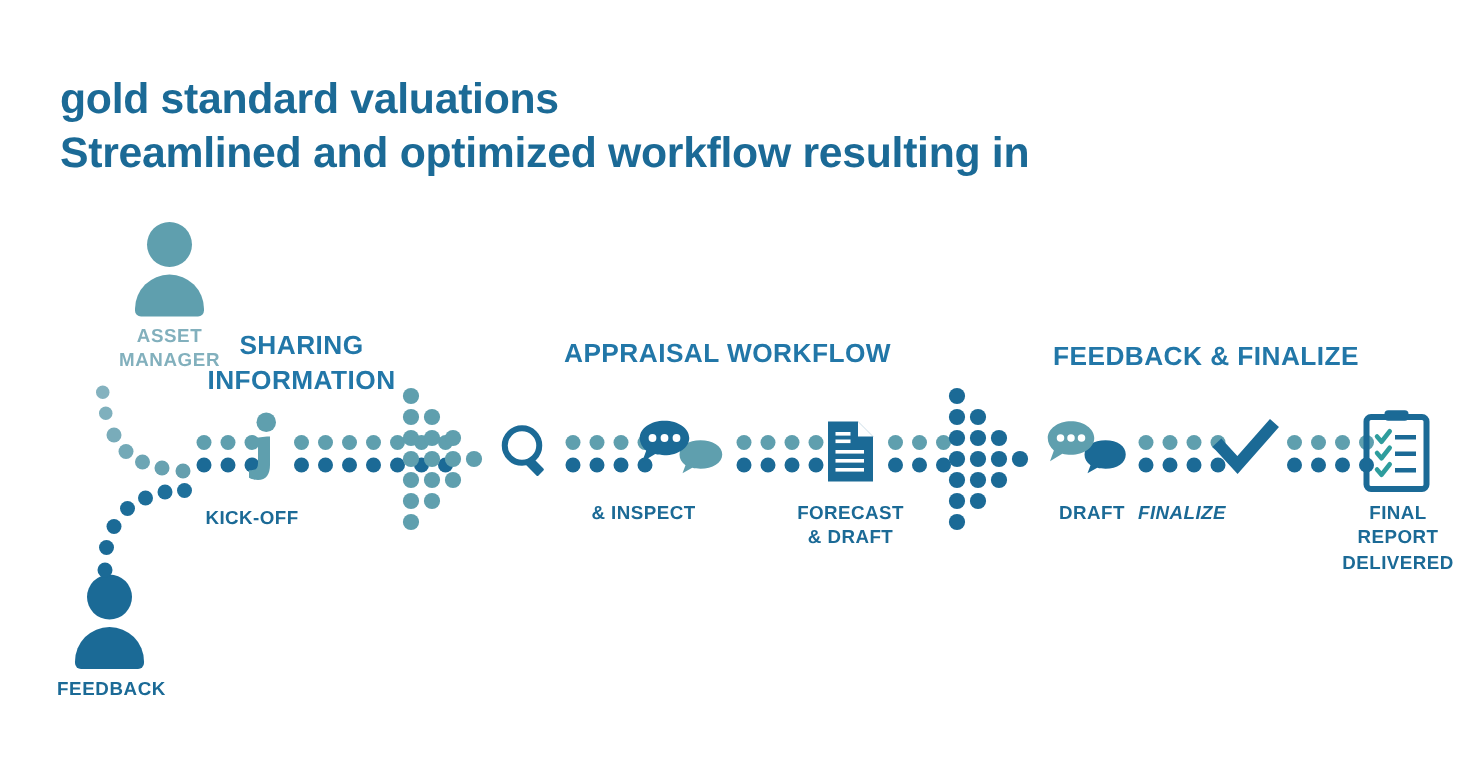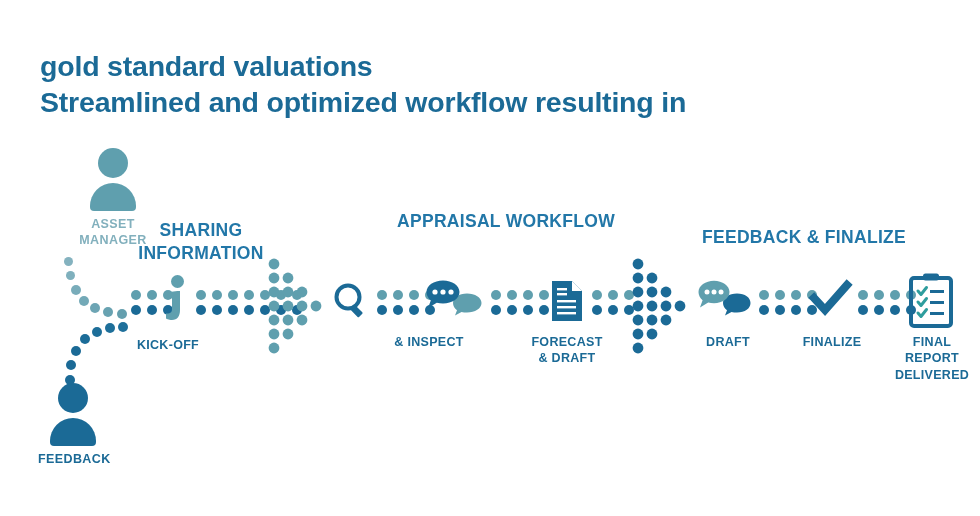--- a/index.html
+++ b/index.html
@@ -217,21 +217,21 @@
       <circle cx="6" cy="62" r="5.4"></circle>
         <circle cx="20" cy="62" r="5.4"></circle>
         <circle cx="34" cy="62" r="5.4"></circle>
       <circle cx="6" cy="76" r="5.4"></circle>
         <circle cx="20" cy="76" r="5.4"></circle>
       <circle cx="6" cy="90" r="5.4"></circle>
     </g>
   </svg>
 </div>
 
-<div class="phase-heading" style="left:355px; top:210px; width:260px;text-align:right;">
+<div class="phase-heading" style="left:355px; top:224px; width:260px;">
   <div>APPRAISAL WORKFLOW</div>
 </div>
 
 <div class="icon-abs" style="left:333px; top:283px;">
   <svg width="36" height="36" viewBox="0 0 36 36">
     <circle cx="15" cy="14" r="11.5" fill="none" stroke="#1b6a96" stroke-width="4"></circle>
     <path d="M10 11 A7 7 0 0 1 19 8" fill="none" stroke="#ffffff" stroke-width="2.4" stroke-linecap="round"></path>
     <rect x="21.5" y="21.5" width="12" height="6.6" rx="1" fill="#1b6a96" transform="rotate(45 21.5 21.5)"></rect>
   </svg>
 </div>
@@ -361,21 +361,21 @@
   <i style="width:10px;height:10px;background:#1b6a96;"></i>
   <i style="width:10px;height:10px;background:#1b6a96;"></i>
 </div>
 
 <div class="icon-abs" style="left:812px; top:283px;">
   <svg width="38" height="32" viewBox="0 0 38 32">
     <path d="M2 15 L13 27 L35 2" fill="none" stroke="#1b6a96" stroke-width="8" stroke-linecap="square" stroke-linejoin="miter"></path>
   </svg>
 </div>
 
-<div class="step-caption" style="left:790px; top:334px; width:84px;">
+<div class="step-caption" style="left:746px; top:334px; width:84px;font-style:italic;">
   <div>FINALIZE</div>
 </div>
 
 <div class="dotrow" style="left:858px; top:290px; gap:6px;">
   <i style="width:10px;height:10px;background:#5f9fae;"></i>
   <i style="width:10px;height:10px;background:#5f9fae;"></i>
   <i style="width:10px;height:10px;background:#5f9fae;"></i>
   <i style="width:10px;height:10px;background:#5f9fae;"></i>
 </div>
 <div class="dotrow" style="left:858px; top:305px; gap:6px;">

